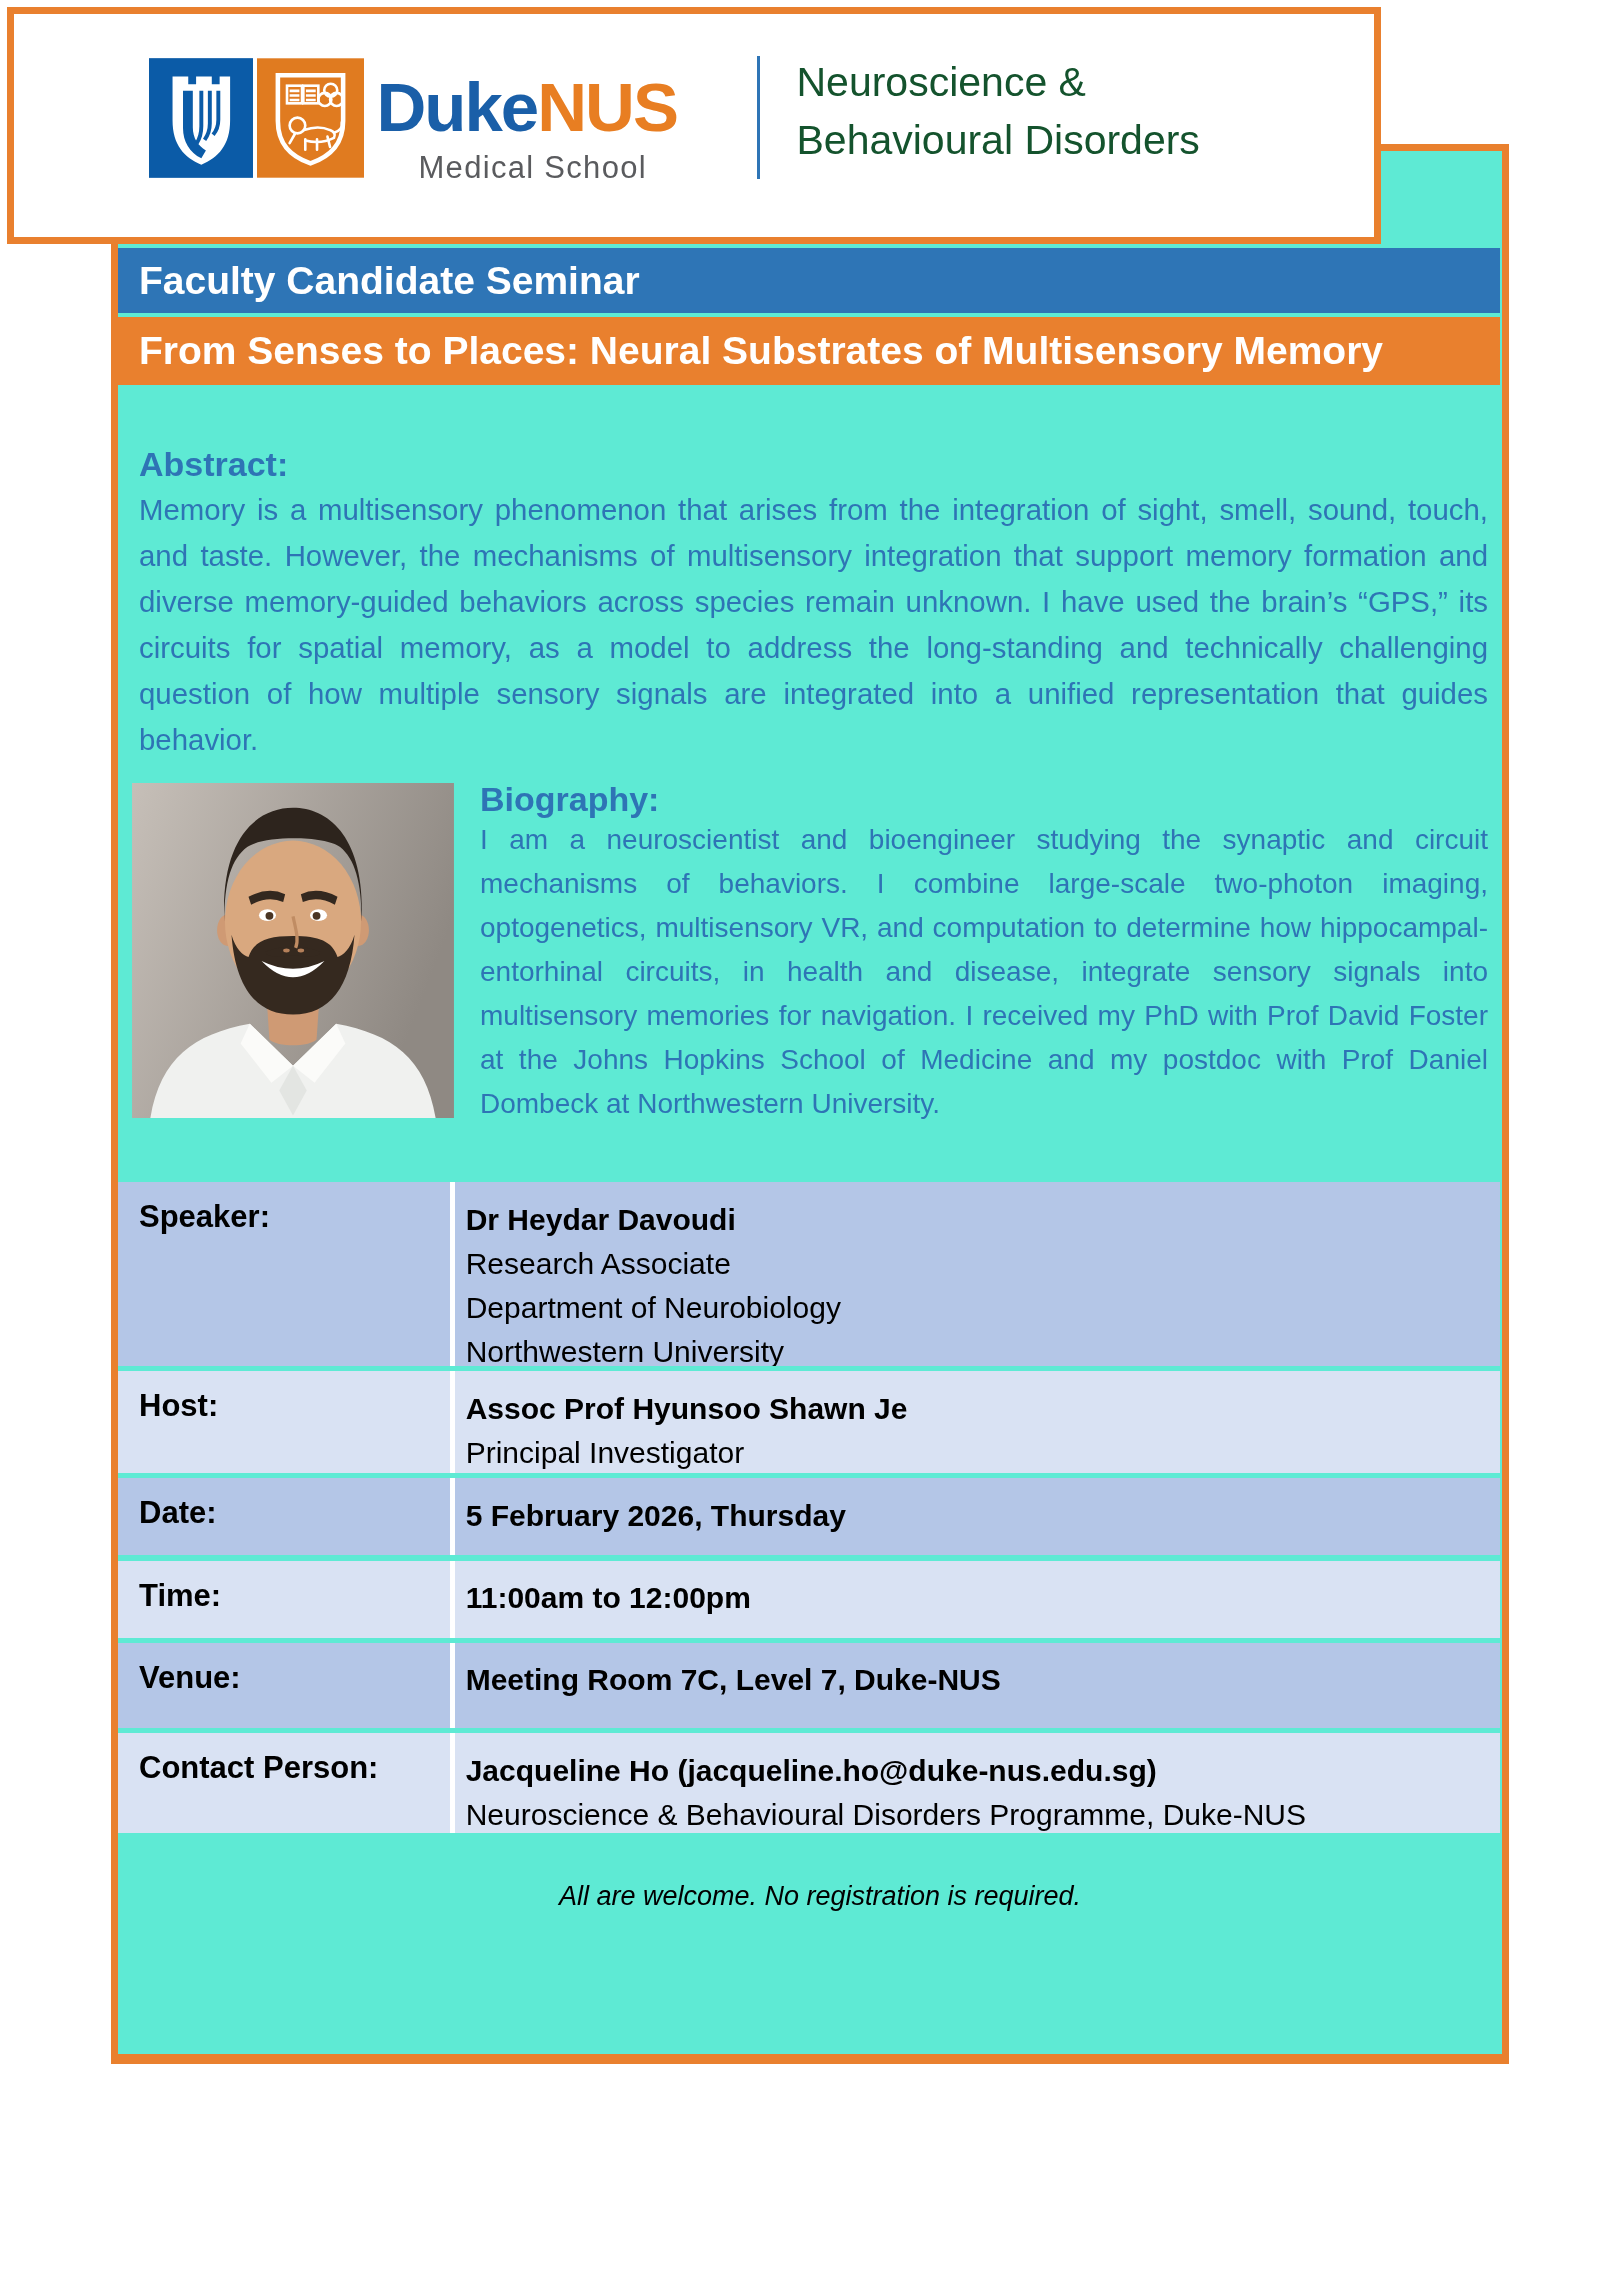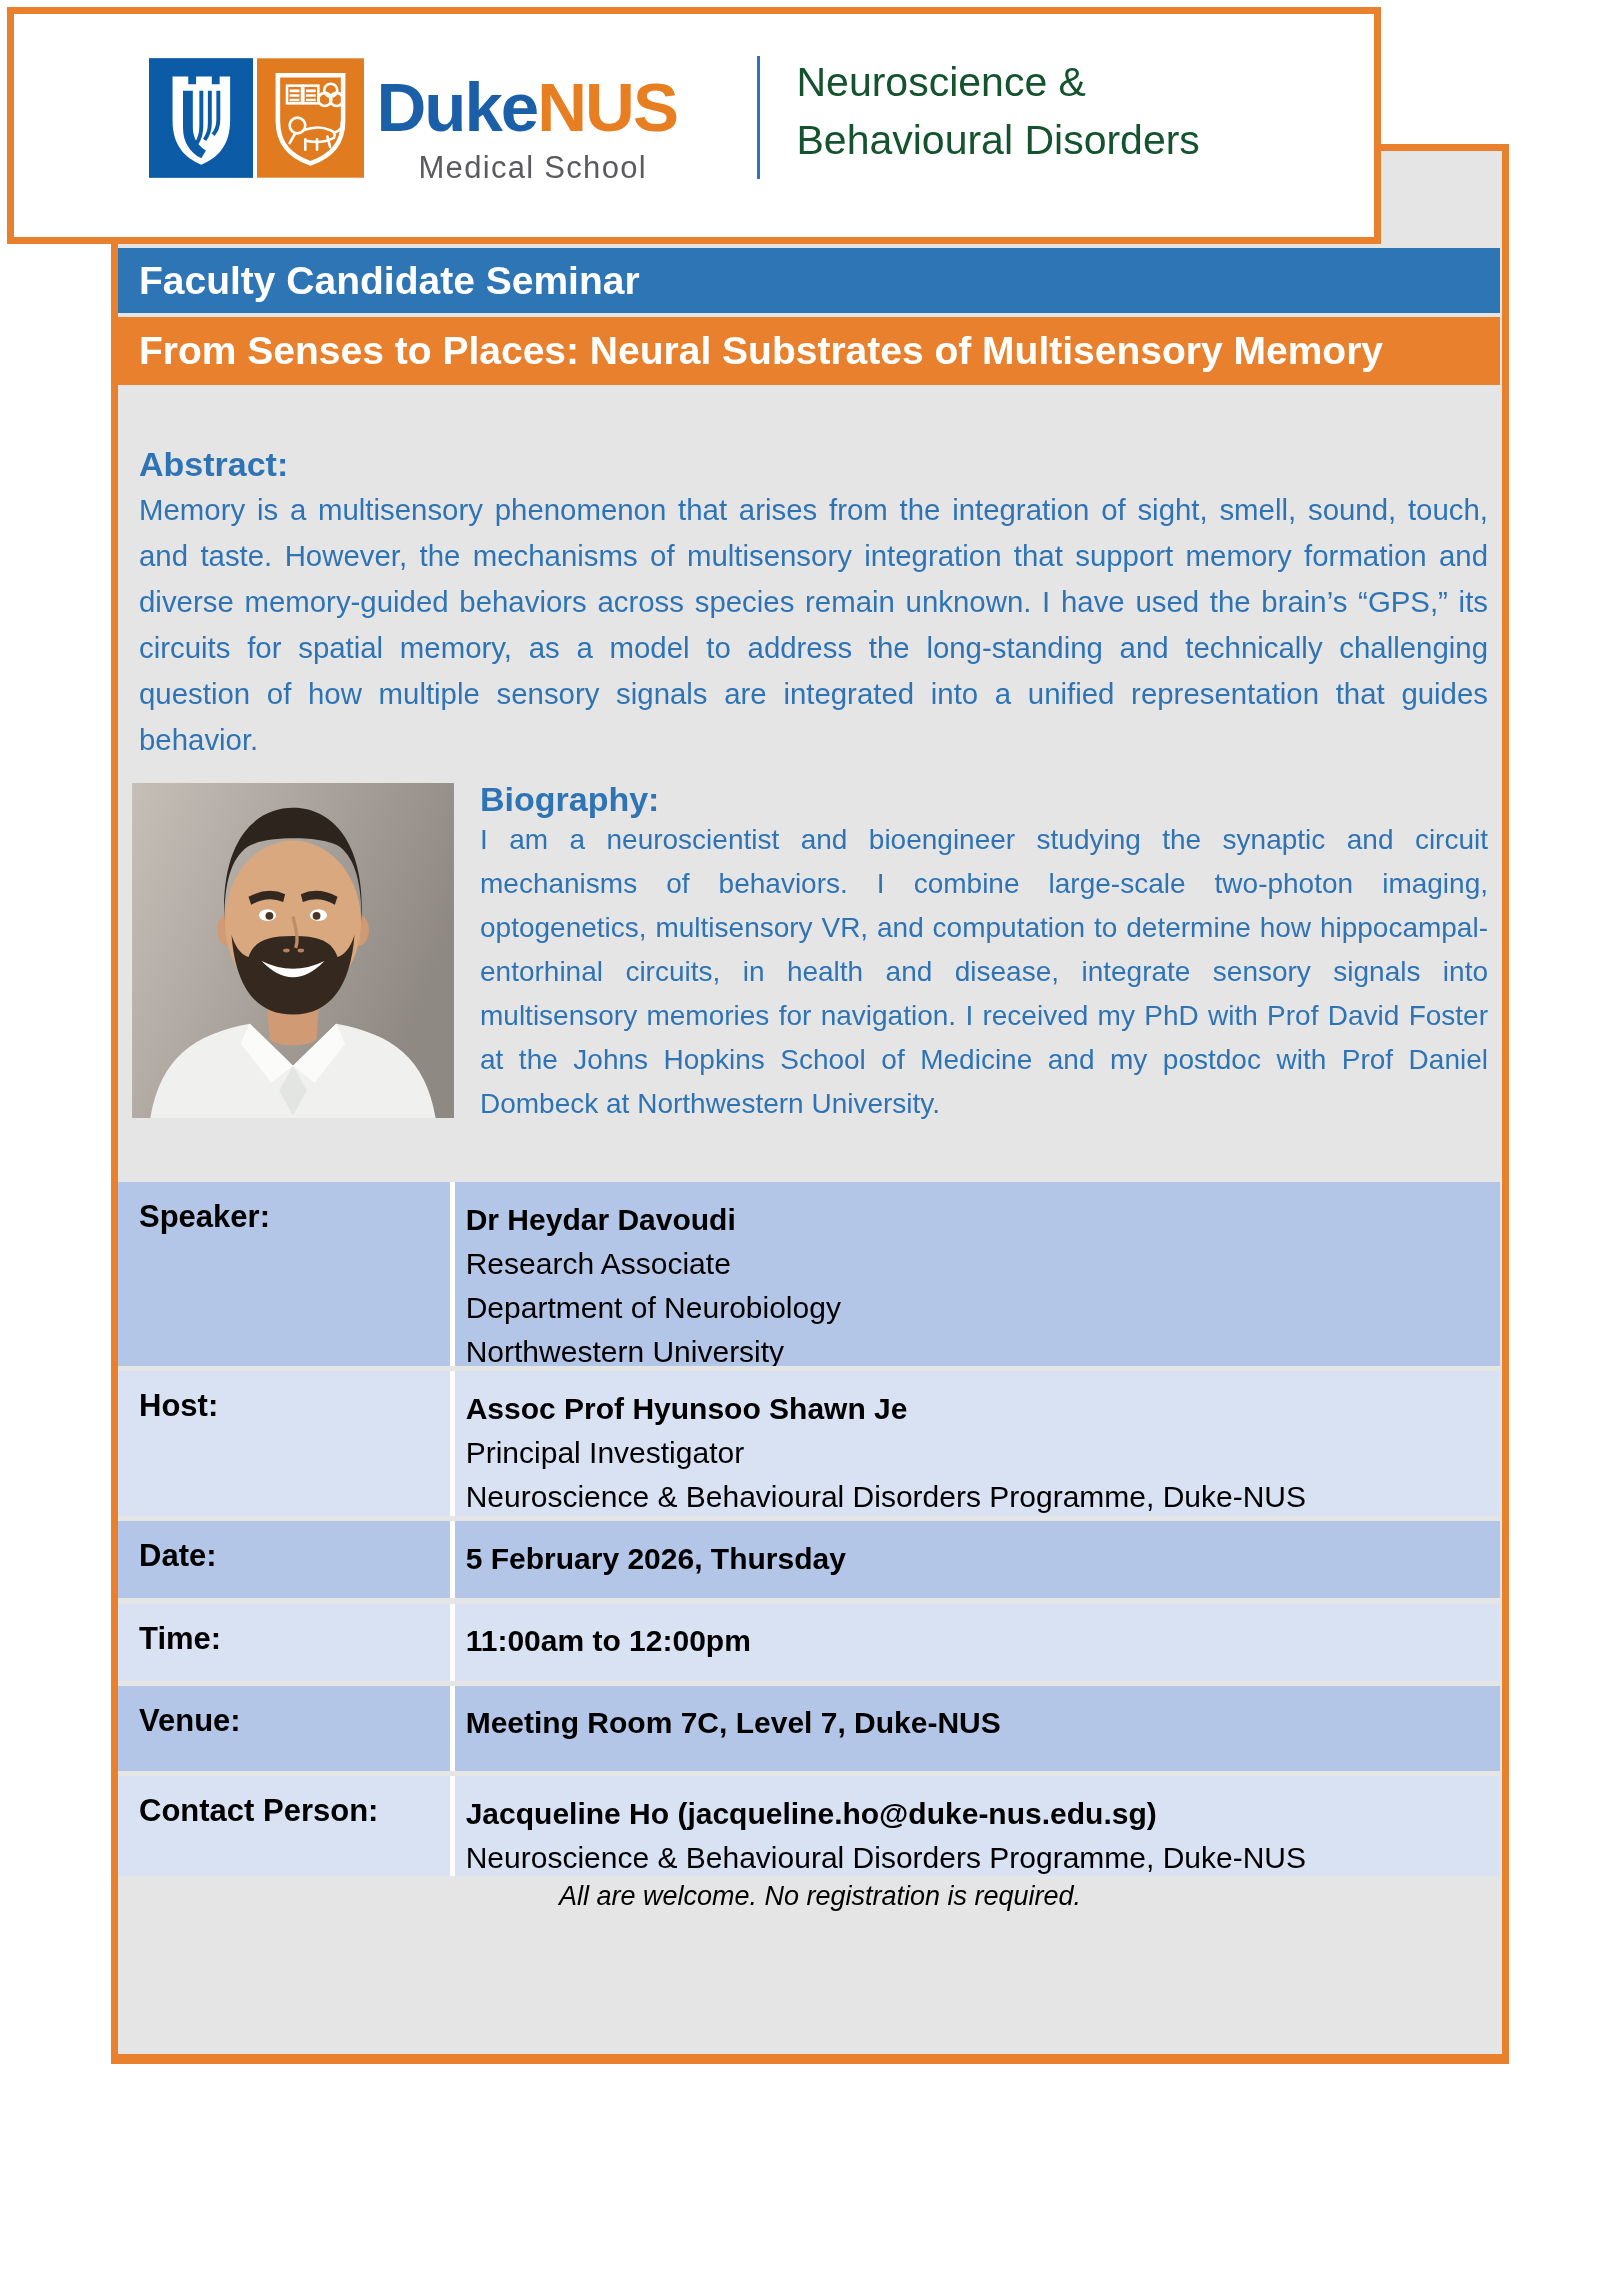--- a/index.html
+++ b/index.html
@@ -31,21 +31,21 @@
   .wordmark .nus{color:var(--nus-orange);}
   .medical-school{position:absolute;left:365px;top:136px;font-size:31px;
     color:var(--logo-gray);letter-spacing:1.3px;white-space:nowrap;margin-left:40px;}
   .logo-divider{position:absolute;left:743px;top:42px;width:3.3px;height:123px;
     background:var(--banner-blue);}
   .programme{position:absolute;left:783px;top:39px;font-size:41px;line-height:58px;
     color:#14532d;font-weight:400;white-space:nowrap;}
 
   
   .main-box{position:absolute;left:111px;top:144px;width:1398px;height:1920px;
-    border:7.9px solid var(--accent-orange);border-bottom-width:10.5px;background:#e5e5e5;z-index:1;}
+    border:7.9px solid var(--accent-orange);border-bottom-width:10.5px;background:#5eead4;z-index:1;}
 
   .banner{position:absolute;left:0;width:1382px;display:flex;align-items:center;
     padding-left:21px;color:#fff;font-size:39px;font-weight:700;white-space:nowrap;}
   .banner-blue{top:97px;height:65px;background:var(--banner-blue);}
   .banner-orange{top:166px;height:68px;background:var(--accent-orange);}
 
   .section-heading{position:absolute;font-size:34px;font-weight:700;color:var(--body-text-blue);}
   .abstract-heading{left:21px;top:294px;}
   .abstract-body{position:absolute;left:21px;top:336px;width:1349px;font-size:29.4px;
     line-height:46px;color:var(--body-text-blue);text-align:justify;}
@@ -54,21 +54,21 @@
   .bio-heading{left:362px;top:629px;}
   .bio-body{position:absolute;left:362px;top:667px;width:1008px;font-size:28px;
     line-height:44px;color:var(--body-text-blue);text-align:justify;}
 
   
   .details-table{position:absolute;left:0;top:1031px;width:1382px;}
   .details-row{display:flex;margin-bottom:5.2px;overflow:hidden;}
   .details-row:nth-child(odd)  .cell{background:var(--row-dark);}
   .details-row:nth-child(even) .cell{background:var(--row-light);}
   .details-row:nth-child(1){height:184px;}
-  .details-row:nth-child(2){height:145px;}
+  .details-row:nth-child(2){height:102px;}
   .details-row:nth-child(3){height:77px;}
   .details-row:nth-child(4){height:77px;}
   .details-row:nth-child(5){height:85px;}
   .details-row:nth-child(6){height:100px;}
   .label-cell{flex:0 0 332px;width:332px;padding:17px 6.5px 0 21px;font-size:31px;
     font-weight:700;color:var(--text-black);}
   .col-divider{flex:0 0 5.2px;width:5.2px;background:#fff;}
   .value-cell{flex:1;padding:15.7px 19.6px 0 10.5px;font-size:30px;line-height:44px;
     color:var(--text-black);}
   .value-line:first-child{font-weight:700;}

